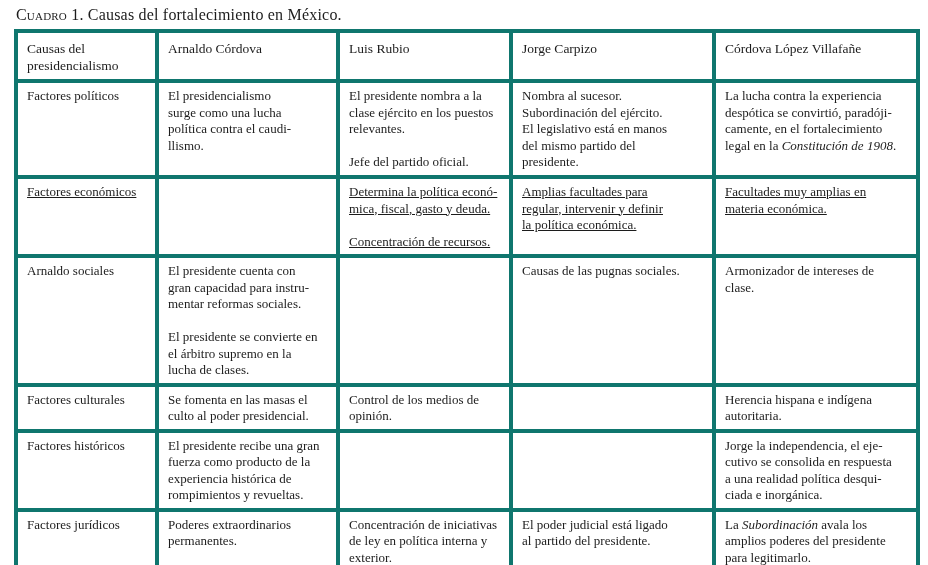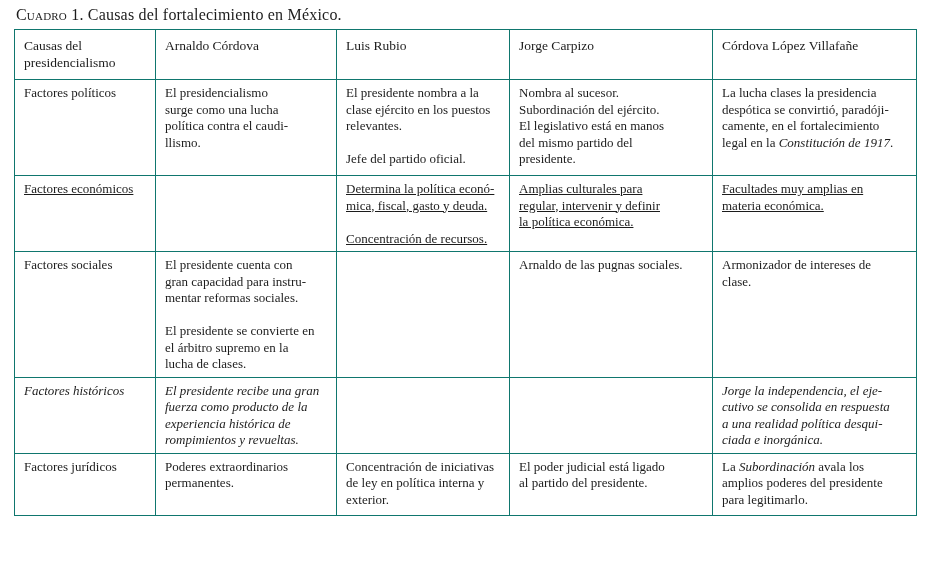--- a/index.html
+++ b/index.html
@@ -16,38 +16,38 @@
     margin: 1px 0 5px 2px;
     letter-spacing: 0.2px;
   }
   .smallcaps { font-variant: small-caps; }
   table.grid {
     border-collapse: collapse;
     table-layout: fixed;
     width: 902px;
   }
   .grid th, .grid td {
-    border: 1px solid #0f766e;
+    border: 4px solid #0f766e;
     vertical-align: top;
     text-align: left;
     padding: 5px 8px 4px 9px;
     font-size: 13px;
     font-weight: normal;
     line-height: 16.5px;
     white-space: pre-line;
     overflow: hidden;
   }
   .grid th { font-size: 13.5px; padding-top: 8px; }
   .grid em { font-style: italic; }
   tr.hdr { height: 50px; }
   tr.r1 { height: 96px; }
   tr.r2 { height: 70px; text-decoration: underline; }
   tr.r3 { height: 109px; }
   tr.r4 { height: 45px; }
-  tr.r5 { height: 69px; font-style: italic; }
+  tr.r5 { height: 69px; }
   tr.r6 { height: 62px; margin-left: 7px; }
 </style>
 </head>
 <body>
 
 <div class="page">
 
   <div class="caption">
     <span class="smallcaps">Cuadro 1.</span><span> Causas del fortalecimiento en México.</span>
   </div>
@@ -80,51 +80,61 @@
         <td>El presidente nombra a la
 clase ejército en los puestos
 relevantes.
 
 Jefe del partido oficial.</td>
         <td>Nombra al sucesor.
 Subordinación del ejército.
 El legislativo está en manos
 del mismo partido del
 presidente.</td>
-        <td><span>La lucha clases la presidencia
+        <td><span>La lucha contra la experiencia
 despótica se convirtió, paradóji-
 camente, en el fortalecimiento
-legal en la </span><em>Constitución de 1917</em><span>.</span></td>
+legal en la </span><em>Constitución de 1908</em><span>.</span></td>
       </tr>
       <tr class="r2">
         <td>Factores económicos</td>
         <td></td>
         <td>Determina la política econó-
 mica, fiscal, gasto y deuda.
 
 Concentración de recursos.</td>
-        <td>Amplias culturales para
+        <td>Amplias facultades para
 regular, intervenir y definir
 la política económica.</td>
         <td>Facultades muy amplias en
 materia económica.</td>
       </tr>
       <tr class="r3">
-        <td>Factores sociales</td>
+        <td>Arnaldo sociales</td>
         <td>El presidente cuenta con
 gran capacidad para instru-
 mentar reformas sociales.
 
 El presidente se convierte en
 el árbitro supremo en la
 lucha de clases.</td>
         <td></td>
-        <td>Arnaldo de las pugnas sociales.</td>
+        <td>Causas de las pugnas sociales.</td>
         <td>Armonizador de intereses de
 clase.</td>
+      </tr>
+      <tr class="r4">
+        <td>Factores culturales</td>
+        <td>Se fomenta en las masas el
+culto al poder presidencial.</td>
+        <td>Control de los medios de
+opinión.</td>
+        <td></td>
+        <td>Herencia hispana e indígena
+autoritaria.</td>
       </tr>
       <tr class="r5">
         <td>Factores históricos</td>
         <td>El presidente recibe una gran
 fuerza como producto de la
 experiencia histórica de
 rompimientos y revueltas.</td>
         <td></td>
         <td></td>
         <td>Jorge la independencia, el eje-

